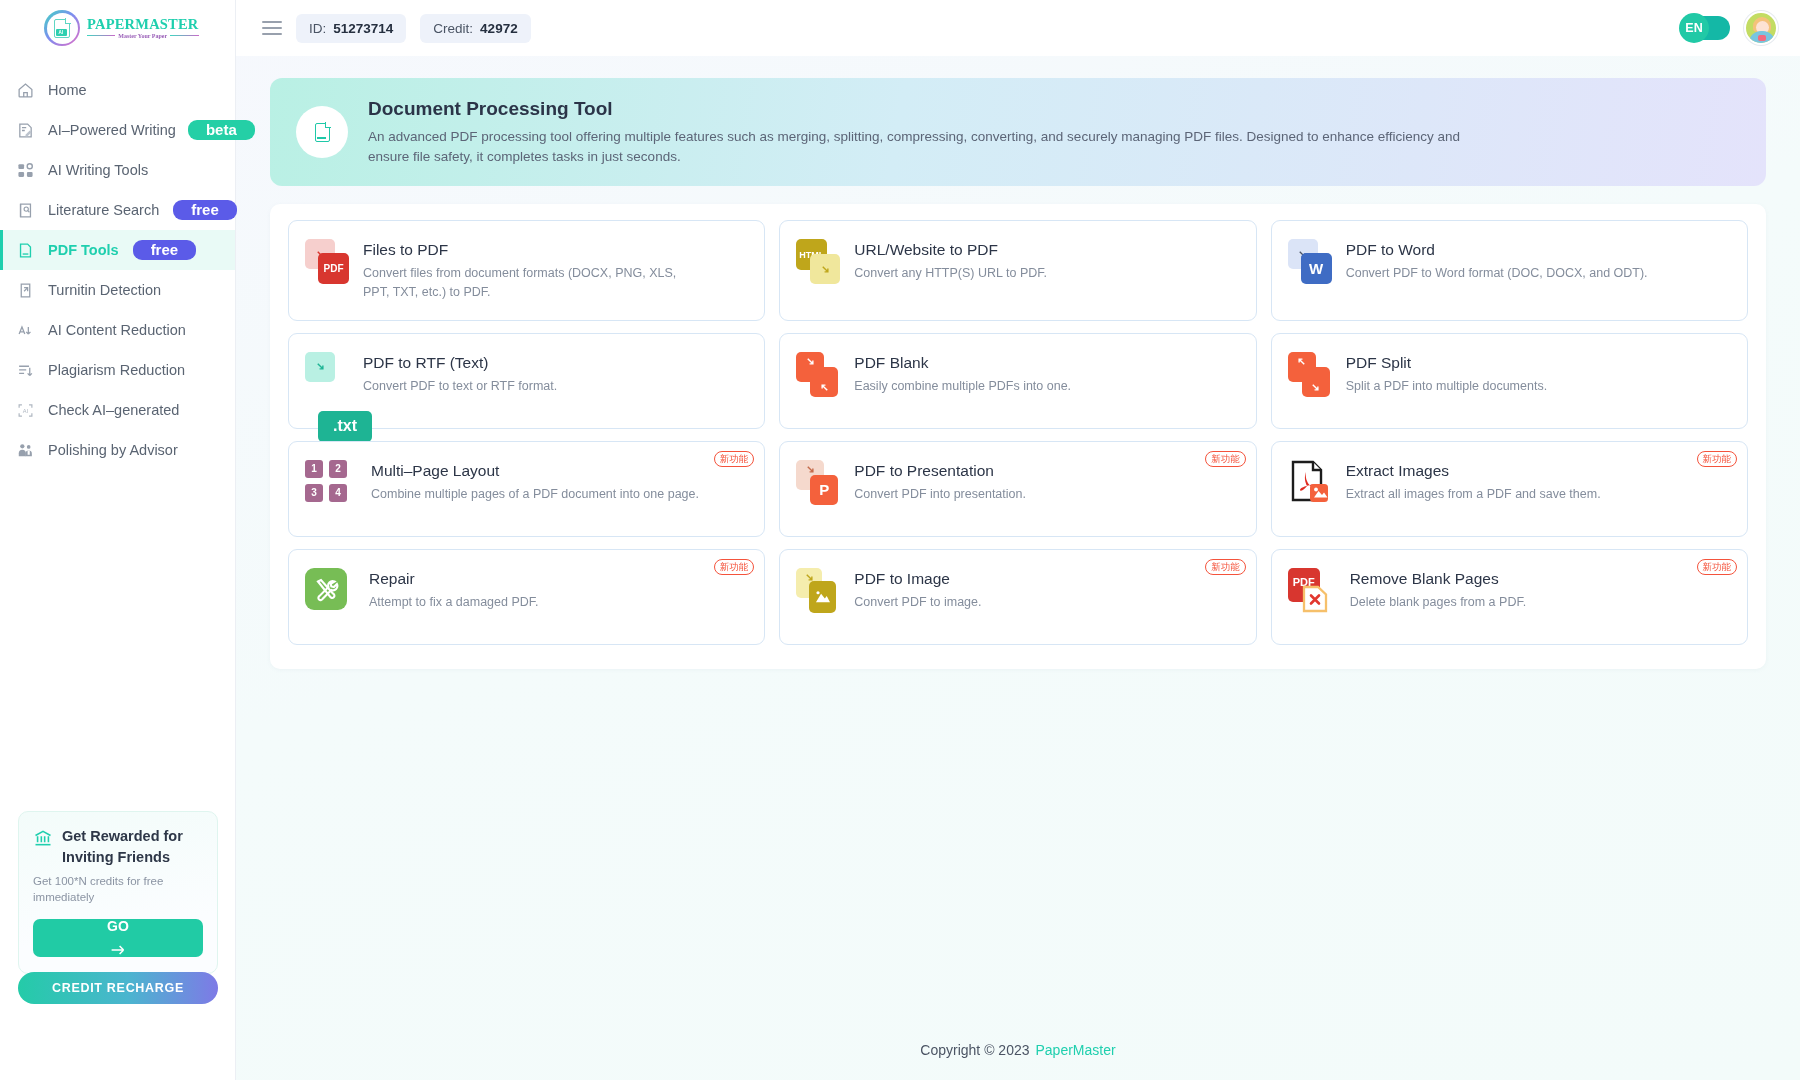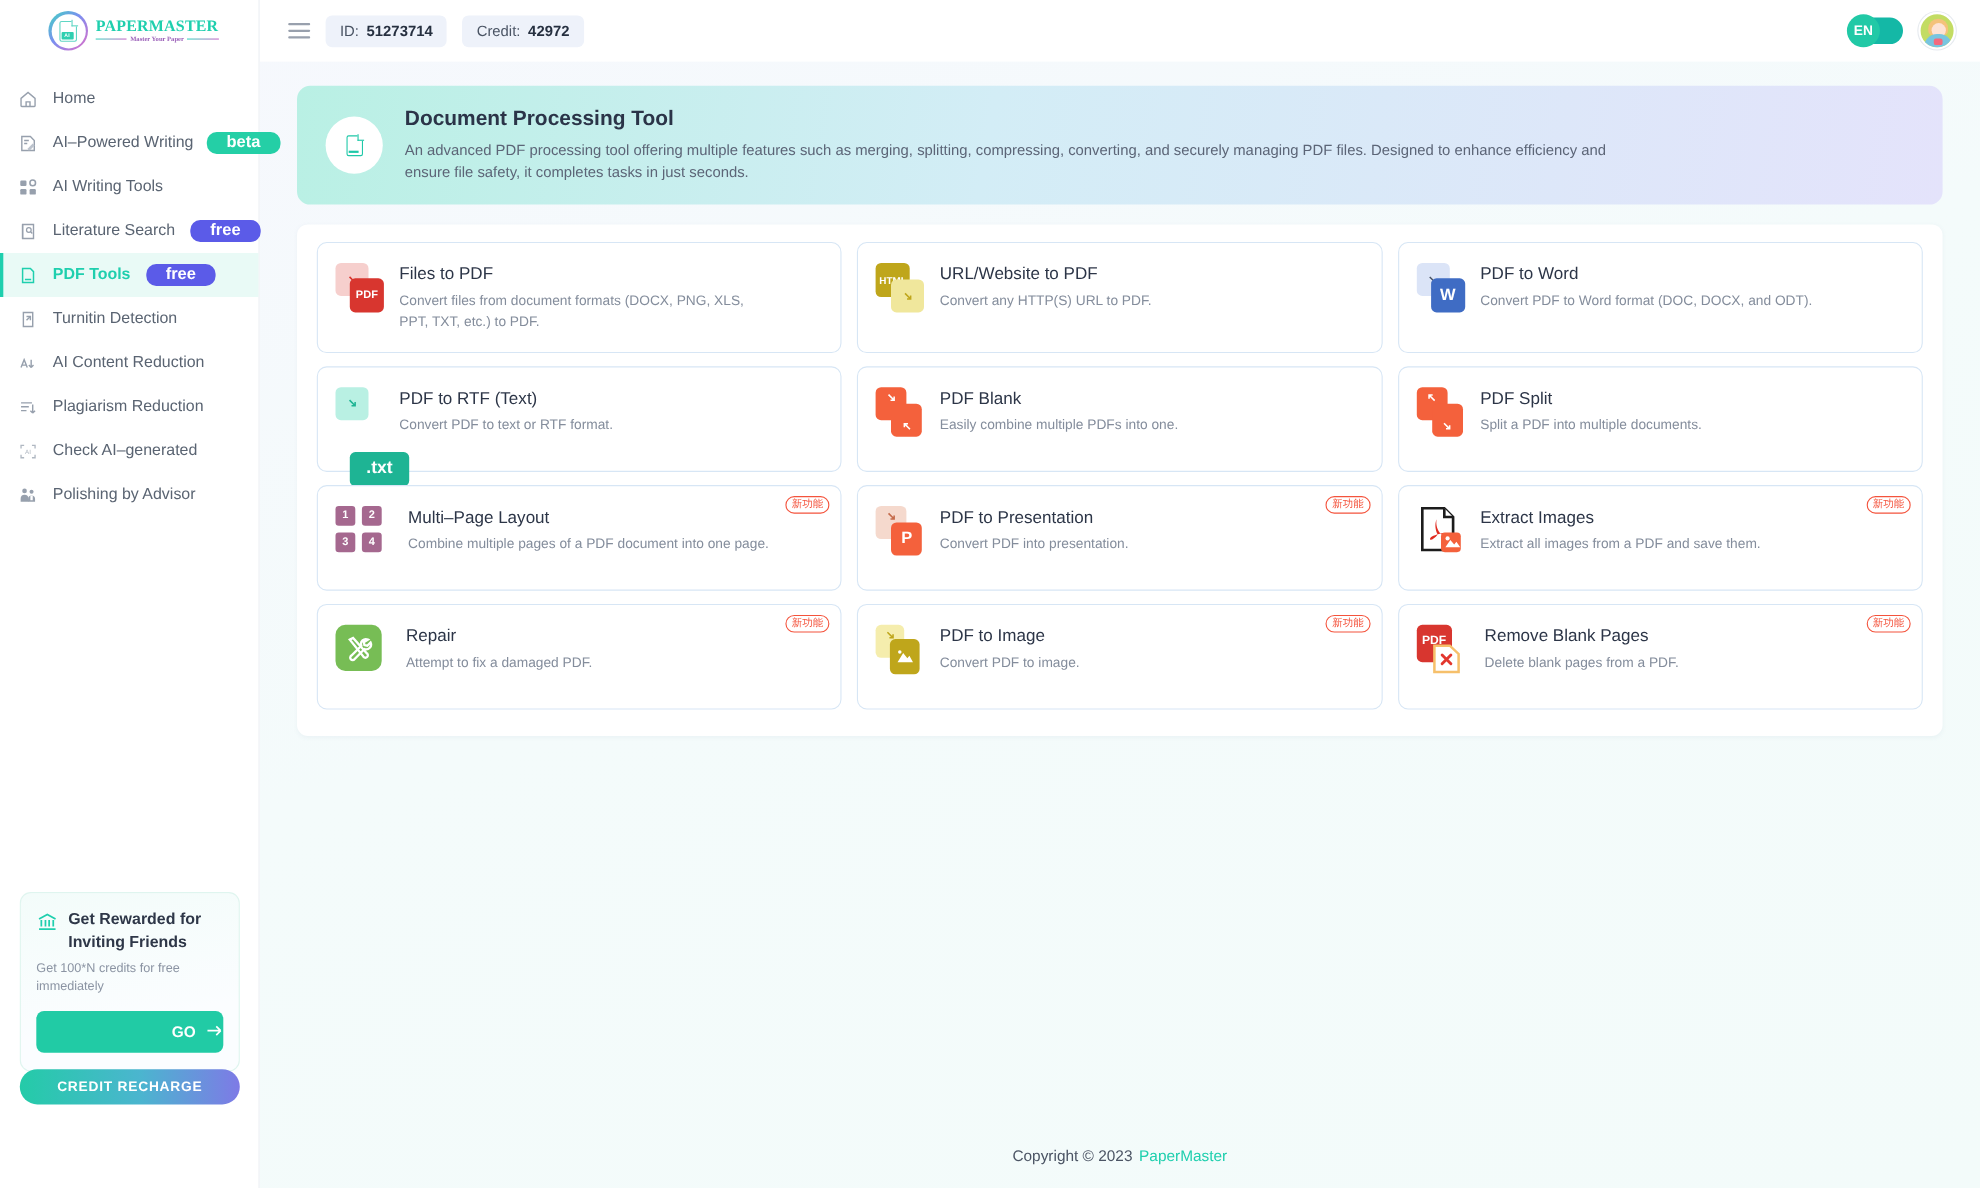--- a/index.html
+++ b/index.html
@@ -99,23 +99,24 @@
     padding: 14px 14px 16px;
   }
   .promo-head { display: flex; gap: 9px; align-items: flex-start; }
   .promo-title {
     font-size: 14.5px; font-weight: bold; color: #2e3748; line-height: 1.45;
   }
   .promo-sub { font-size: 11.5px; color: #8b94a3; line-height: 1.45; margin-top: 5px; }
   .promo-go {
     margin-top: 13px; height: 38px; border-radius: 7px;
     background: #21cba5; color: #fff; font-size: 14px; font-weight: bold;
-    display: flex; align-items: center; justify-content: flex-end; gap: 9px;
+    display: flex; align-items: center; justify-content: center; gap: 9px;
     cursor: pointer; border: none; width: 100%;
     font-family: "Liberation Sans", sans-serif;
+    flex-direction: column;
   }
   .recharge {
     position: absolute; left: 18px; bottom: 76px; width: 200px; height: 32px;
     border-radius: 18px; border: none; cursor: pointer;
     background: linear-gradient(90deg,#24cba8 0%, #4bb5cf 55%, #7e7ae6 100%);
     color: #fff; font-size: 12.5px; font-weight: bold; letter-spacing: .7px;
     font-family: "Liberation Sans", sans-serif;
   }
 
   

